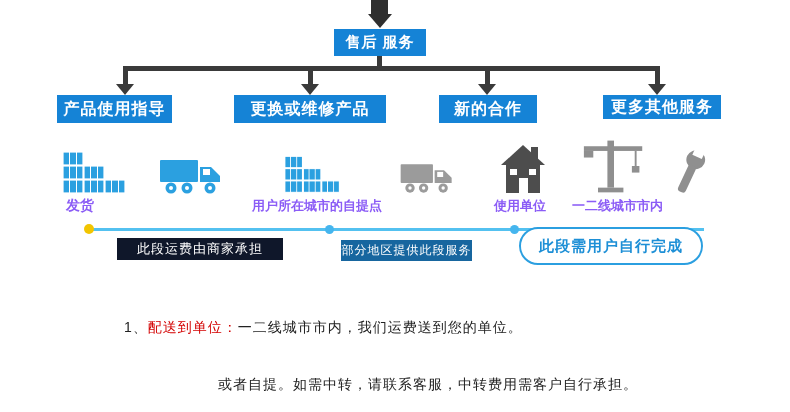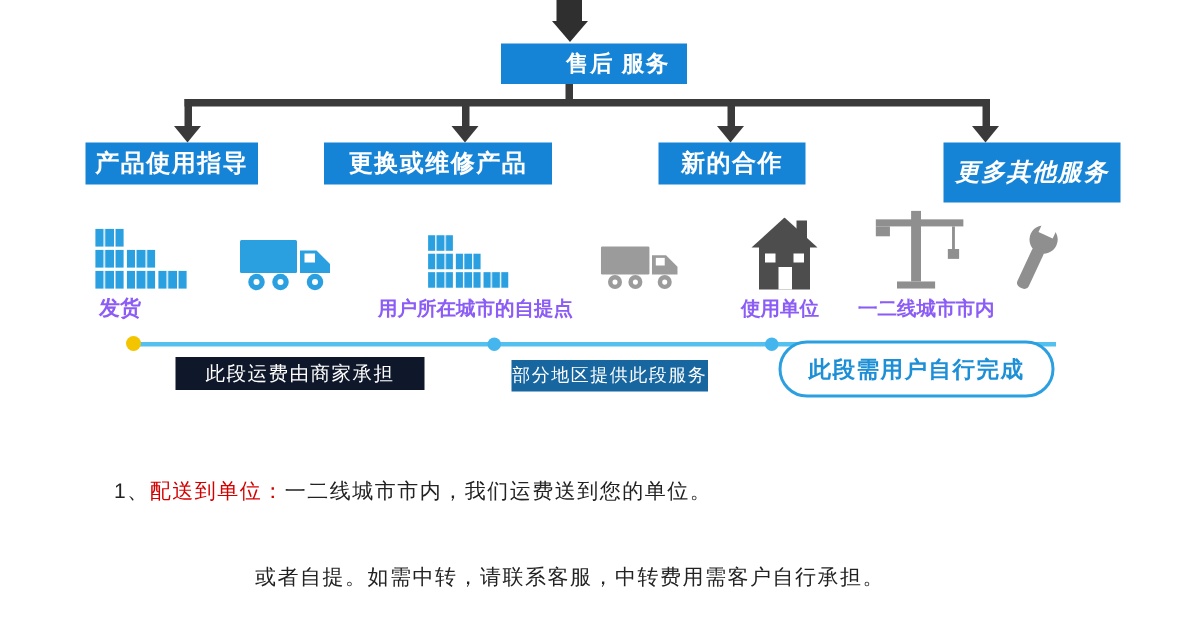--- a/index.html
+++ b/index.html
@@ -10,21 +10,21 @@
     border-left:9px solid transparent; border-right:9px solid transparent;
     border-top:11px solid #3a3a3a;}
   .bigstub {position:absolute; background:#2f2f2f;}
   .bigarrow {position:absolute; width:0; height:0;
     border-left:12px solid transparent; border-right:12px solid transparent;
     border-top:14px solid #2f2f2f;}
 
   .bluebox {position:absolute; background:#1583d6; color:#fff; font-weight:bold;
     display:flex; align-items:center; justify-content:center;
     font-size:16px; letter-spacing:1px;}
-  .rootbox {font-size:15px;padding-left:32px;}
+  .rootbox {font-size:15px;}
 
   .icon {position:absolute;}
   .icon svg {display:block; width:100%; height:100%;}
   .fill-blue {fill:#2ba0e0;}
   .fill-gray {fill:#9b9b9b;}
   .fill-dark {fill:#4d4d4d;}
   .fill-crane {fill:#8f8f8f;}
 
   .station-label {position:absolute; font-weight:bold; color:#8b5cf6;
     font-size:13px; white-space:nowrap;}
@@ -37,21 +37,21 @@
   .seg {position:absolute; display:flex; align-items:center; justify-content:center;
     white-space:nowrap; z-index:2;}
   .seg1 {background:#0f172a; color:#fff; font-size:13px; letter-spacing:1px;}
   .seg2 {background:#17669f; color:#fff; font-size:12px; letter-spacing:1px;}
   .seg3 {background:#fff; border:2px solid #2b9fe0; border-radius:19px;
     color:#1d8fd6; font-weight:bold; font-size:15px; letter-spacing:1px;}
 
   .tips-heading {position:absolute; font-size:17px; font-weight:bold;
     color:#1a1a1a; letter-spacing:1px; white-space:nowrap;}
   .tip-line {position:absolute; font-size:14px; color:#222;
-    letter-spacing:1px; white-space:nowrap;}
+    letter-spacing:1px; white-space:nowrap;margin-left:48px;}
   .red {color:#d30000;}
 </style>
 </head>
 <body>
 
 <div class="canvas">
 
   <div class="bigstub" style="left:371px; top:0; width:17px; height:14px;"></div>
   <div class="bigarrow" style="left:368px; top:14px;"></div>
 
@@ -67,27 +67,27 @@
   <div class="conn" style="left:308px; top:66px; width:5px; height:18px;"></div>
   <div class="arrowhead" style="left:301px; top:84px;"></div>
   <div class="conn" style="left:485px; top:66px; width:5px; height:18px;"></div>
   <div class="arrowhead" style="left:478px; top:84px;"></div>
   <div class="conn" style="left:655px; top:66px; width:5px; height:18px;"></div>
   <div class="arrowhead" style="left:648px; top:84px;"></div>
 
   <div class="bluebox" style="left:57px; top:95px; width:115px; height:28px;">
     <span>产品使用指导</span>
   </div>
-  <div class="bluebox" style="left:216px; top:95px; width:152px; height:28px;">
+  <div class="bluebox" style="left:234px; top:95px; width:152px; height:28px;">
     <span>更换或维修产品</span>
   </div>
   <div class="bluebox" style="left:439px; top:95px; width:98px; height:28px;">
     <span>新的合作</span>
   </div>
-  <div class="bluebox" style="left:629px; top:95px; width:118px; height:40px;font-style:italic;">
+  <div class="bluebox" style="left:603px; top:95px; width:118px; height:24px;">
     <span>更多其他服务</span>
   </div>
 
   <div class="icon" style="left:60px; top:148px; width:70px; height:46px;">
     <svg viewBox="0 0 66 46">
       <defs>
         <pattern id="crateA" width="7" height="13" patternUnits="userSpaceOnUse">
           <rect width="7" height="13" fill="#2ba0e0"></rect>
           <line x1="0.5" y1="0" x2="0.5" y2="13" stroke="#fff" stroke-width="1"></line>
         </pattern>

